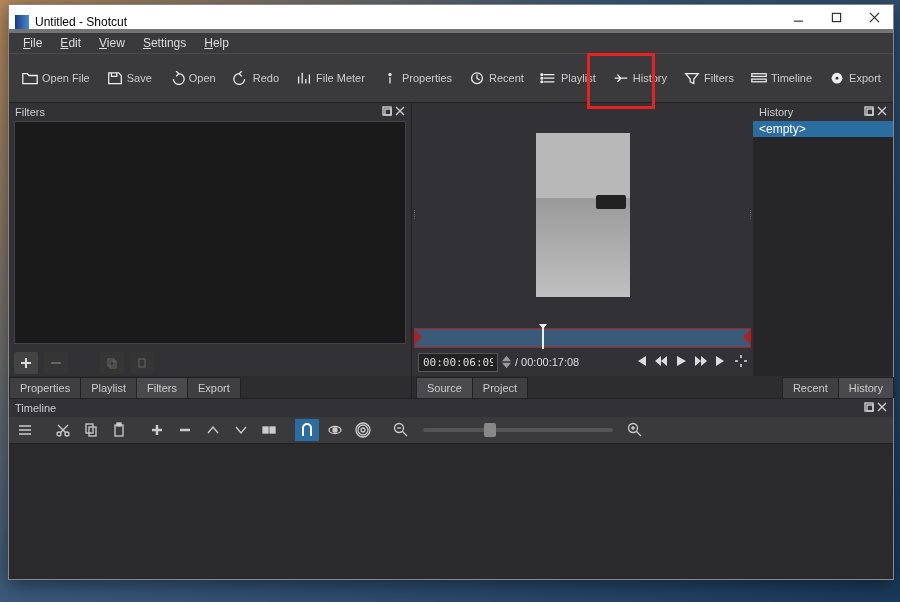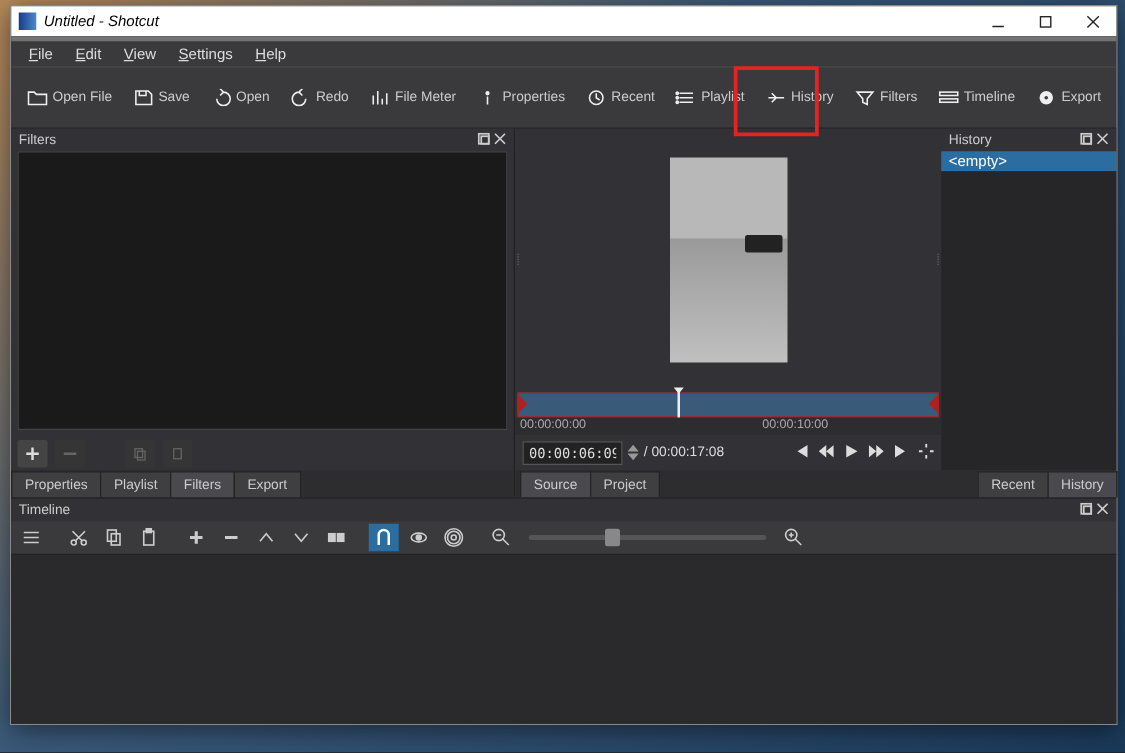--- a/index.html
+++ b/index.html
@@ -1,19 +1,19 @@
 <!DOCTYPE html>
 <html><head>
 <meta charset="utf-8">
 <style>
   html,body{margin:0;padding:0;font-family:"Segoe UI",Arial,sans-serif;font-size:12px;color:#ccc;background:#1a1a1a;}
   .desktop{width:900px;height:602px;background:linear-gradient(135deg,#b88a5a 0%,#3a5a7a 40%,#1a3a5a 100%);position:relative;overflow:hidden;}
   .window{position:absolute;left:8px;top:4px;width:884px;height:574px;background:#2d2d30;border:1px solid #888;box-shadow:0 4px 20px rgba(0,0,0,0.5);display:flex;flex-direction:column;}
   
-  .titlebar{height:24px;background:#fff;display:flex;align-items:center;color:#000;font-size:12px;font-style:italic;}
+  .titlebar{height:24px;background:#fff;display:flex;align-items:flex-end;color:#000;font-size:12px;}
   .titlebar .app-ico{width:14px;height:14px;margin:0 6px;background:linear-gradient(90deg,#1a3a8a,#4a8aca);}
   .titlebar .title{flex:1;}
   .winbtn{width:38px;height:24px;display:flex;align-items:center;justify-content:center;color:#222;}
   .winbtn svg{width:11px;height:11px;}
   
   .menubar{height:20px;background:#3a3a3c;display:flex;align-items:center;padding:0 6px;gap:2px;border-top:4px solid #737373;}
   .menubar .item{padding:2px 8px;color:#ddd;}
   .menubar .item span{text-decoration:underline;}
   
   .toolbar{height:48px;background:#3a3a3c;display:flex;align-items:center;padding:0 4px;border-top:1px solid #4a4a4a;border-bottom:1px solid #222;}
@@ -291,24 +291,20 @@
               <i></i>
               <i></i>
               <i></i>
               <i></i>
             </div>
       </div>
       <div class="scrub">
         <div class="scrubtrack">
               <div class="playhead"></div>
             </div>
-      </div>
-      <div class="ruler">
-        <span style="left:4px">00:00:00:00</span>
-        <span style="left:58%">00:00:10:00</span>
       </div>
       <div class="transport">
         <input class="tcinput" value="00:00:06:09" style="">
         <div class="spin">
           <svg viewBox="0 0 10 6">
                 <path d="M0 6L5 0l5 6z"></path>
               </svg>
           <svg viewBox="0 0 10 6">
                 <path d="M0 0l5 6 5-6z"></path>
               </svg>

